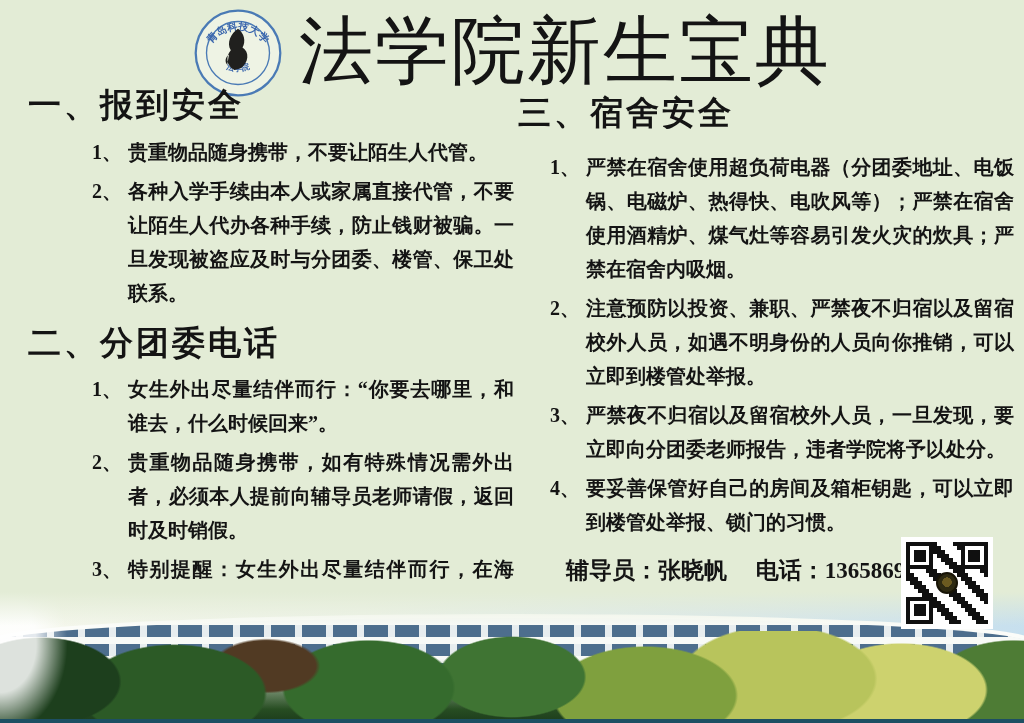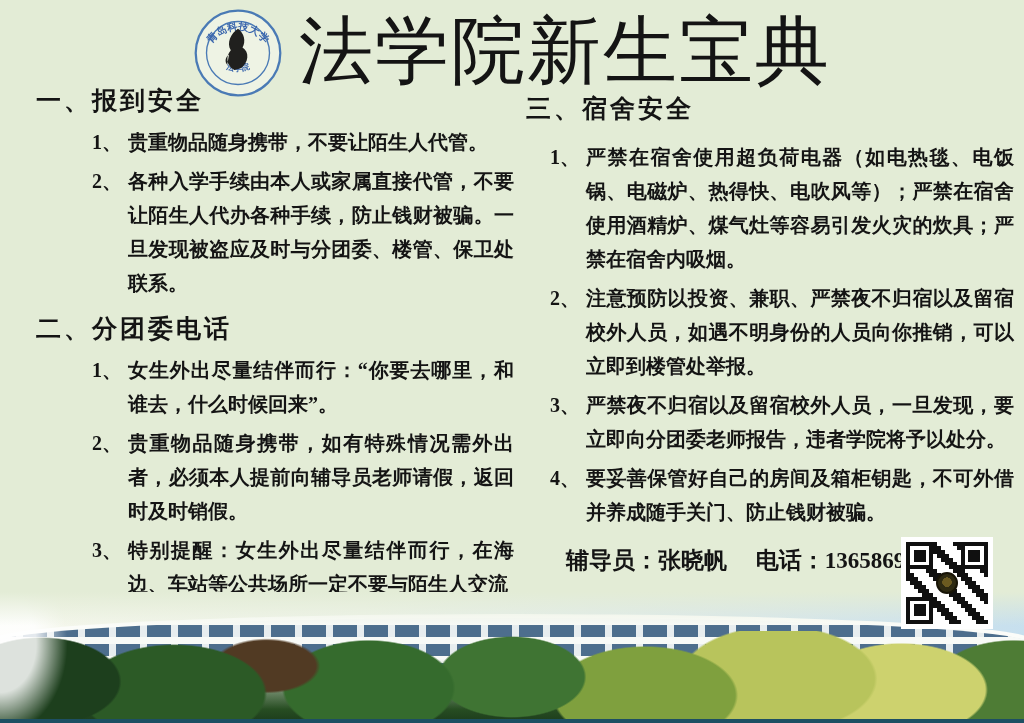--- a/index.html
+++ b/index.html
@@ -20,21 +20,21 @@
     font-size:74px; font-weight:400; letter-spacing:2px; line-height:1;
     white-space:nowrap;
   }
 
   
   .col { position:absolute; }
   .col-left  { top:86px;  left:28px;  width:486px; }
   .col-right { top:94px;  left:518px; width:496px; }
 
   h2.section-heading {
-    font-size:25px; font-weight:700; line-height:1.2; margin:0 0 9px 8px;
+    font-size:33px; font-weight:700; line-height:1.2; margin:0 0 9px 0;
     letter-spacing:3px;
   }
   .col-right h2.section-heading { margin-bottom:16px; }
 
   .items { padding-left:64px; }
   .col-right .items { padding-left:32px; }
 
   .item { display:flex; margin-bottom:5px; }
   .item .num {
     flex:0 0 36px; font-size:20px; font-weight:700; line-height:34px;
@@ -172,33 +172,33 @@
       <div class="contact-line">分团委电话：88959312</div>
     </div>
   </div>
 
   <div class="col col-right">
     <div class="section">
       <h2 class="section-heading">三、宿舍安全</h2>
       <div class="items">
         <div class="item">
           <span class="num">1、</span>
-          <span class="txt">严禁在宿舍使用超负荷电器（如电热毯、电饭锅、电磁炉、热得快、电吹风等）；严禁在宿舍使用酒精炉、煤气灶等容易引发火灾的炊具；严禁在宿舍内吸烟。</span>
+          <span class="txt">严禁在宿舍使用超负荷电器（分团委地址、电饭锅、电磁炉、热得快、电吹风等）；严禁在宿舍使用酒精炉、煤气灶等容易引发火灾的炊具；严禁在宿舍内吸烟。</span>
         </div>
         <div class="item">
           <span class="num">2、</span>
           <span class="txt">注意预防以投资、兼职、严禁夜不归宿以及留宿校外人员，如遇不明身份的人员向你推销，可以立即到楼管处举报。</span>
         </div>
         <div class="item">
           <span class="num">3、</span>
           <span class="txt">严禁夜不归宿以及留宿校外人员，一旦发现，要立即向分团委老师报告，违者学院将予以处分。</span>
         </div>
         <div class="item">
           <span class="num">4、</span>
-          <span class="txt">要妥善保管好自己的房间及箱柜钥匙，不可外借并养成随手关门、防止钱财被骗。</span>
+          <span class="txt">要妥善保管好自己的房间及箱柜钥匙，可以立即到楼管处举报、锁门的习惯。</span>
         </div>
       </div>
     </div>
 
     <div class="contacts-right">
       <div class="contact-line">辅导员：张晓帆　 电话：13658697128</div>
       <div class="contact-line">分团委地址：南区3号办公楼2001</div>
     </div>
   </div>
 

